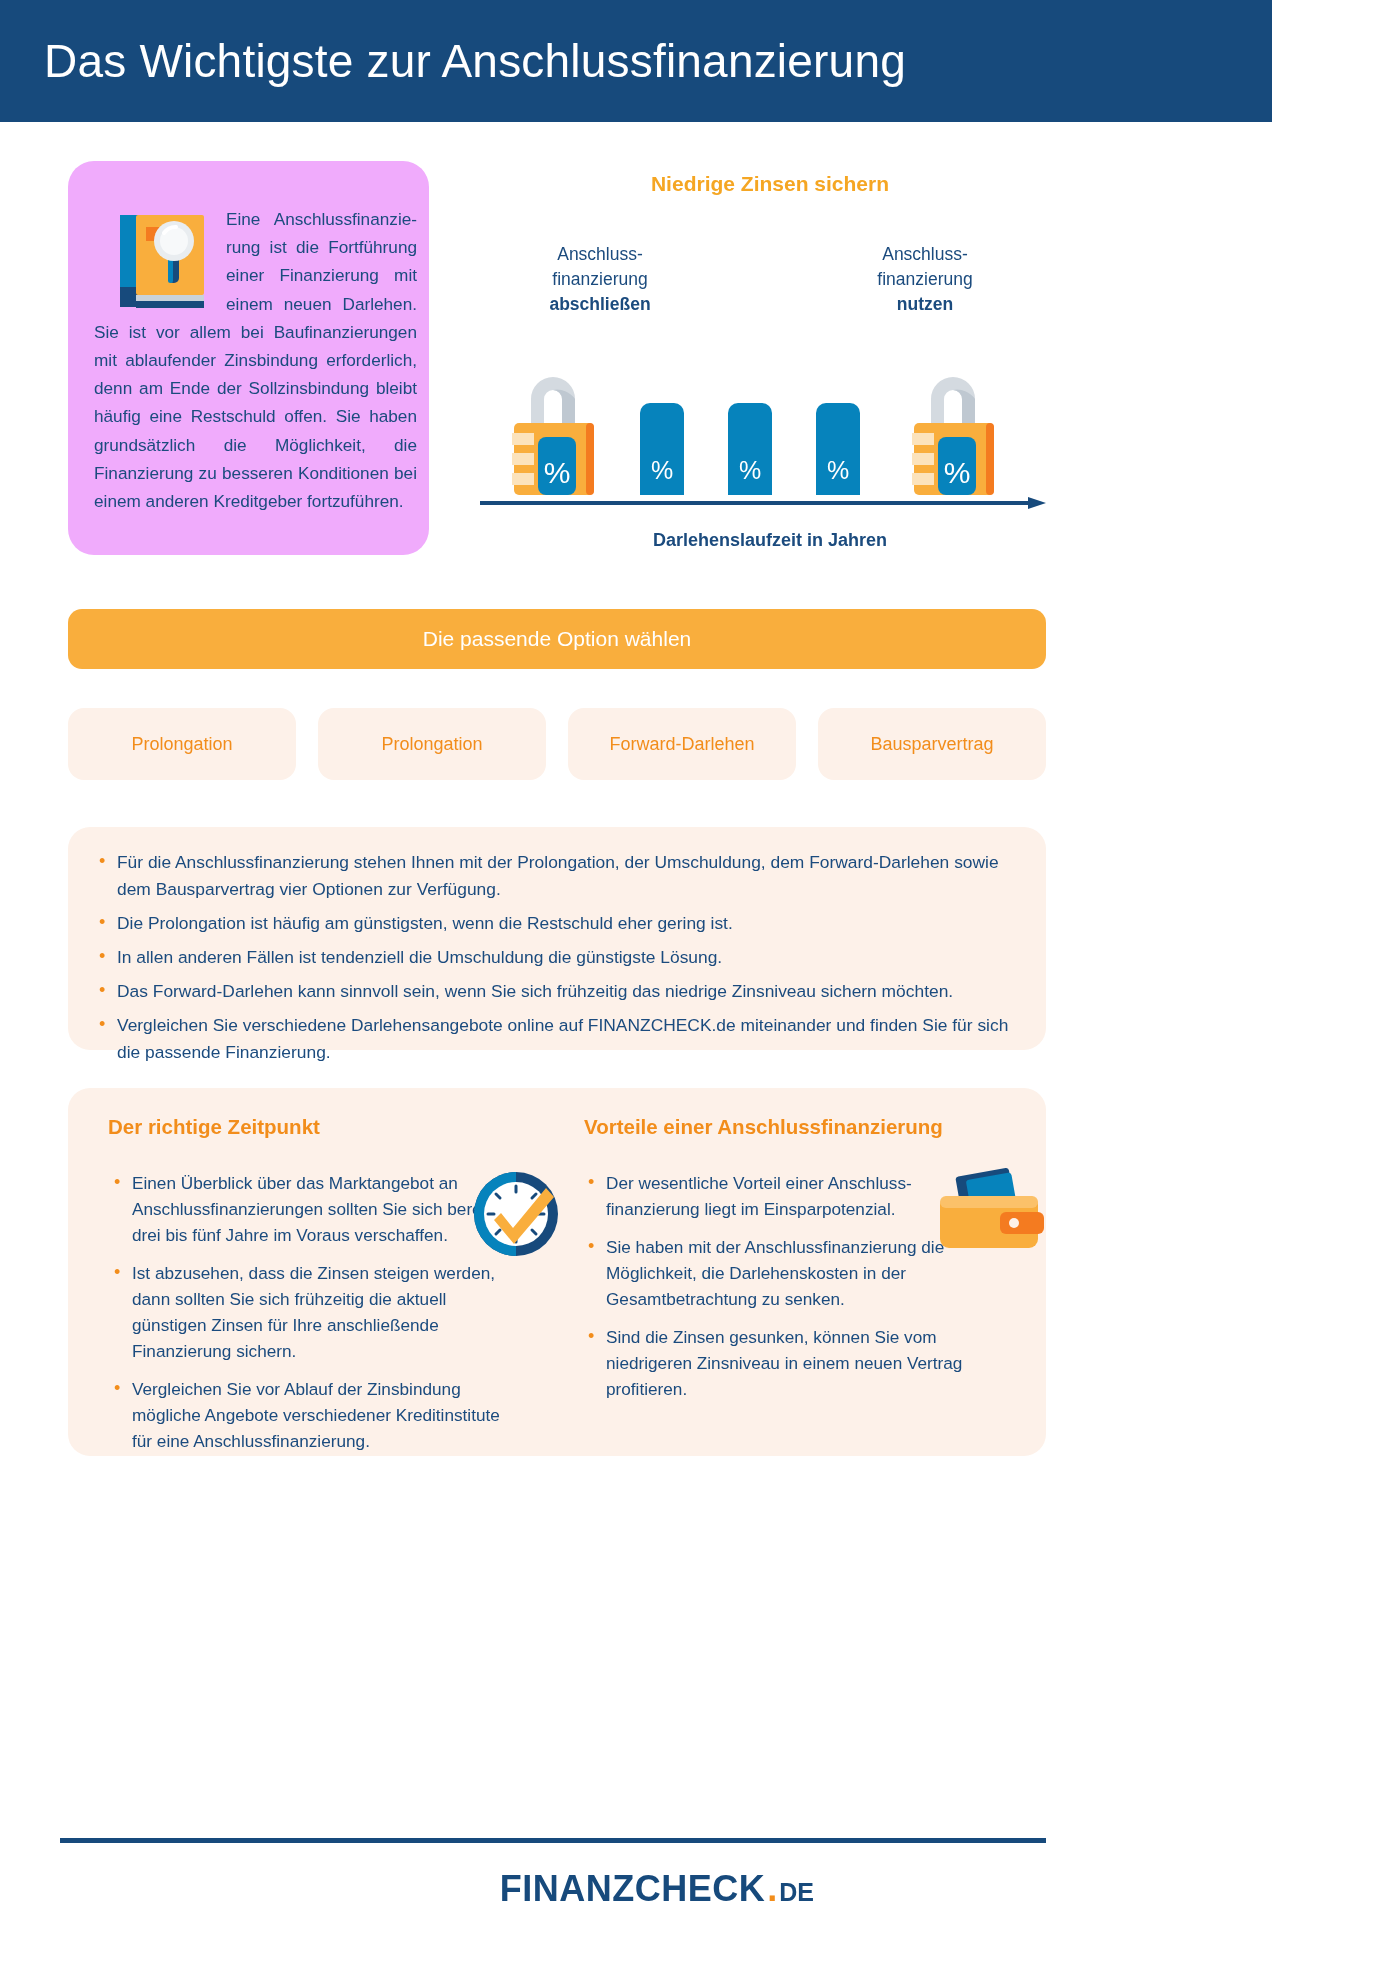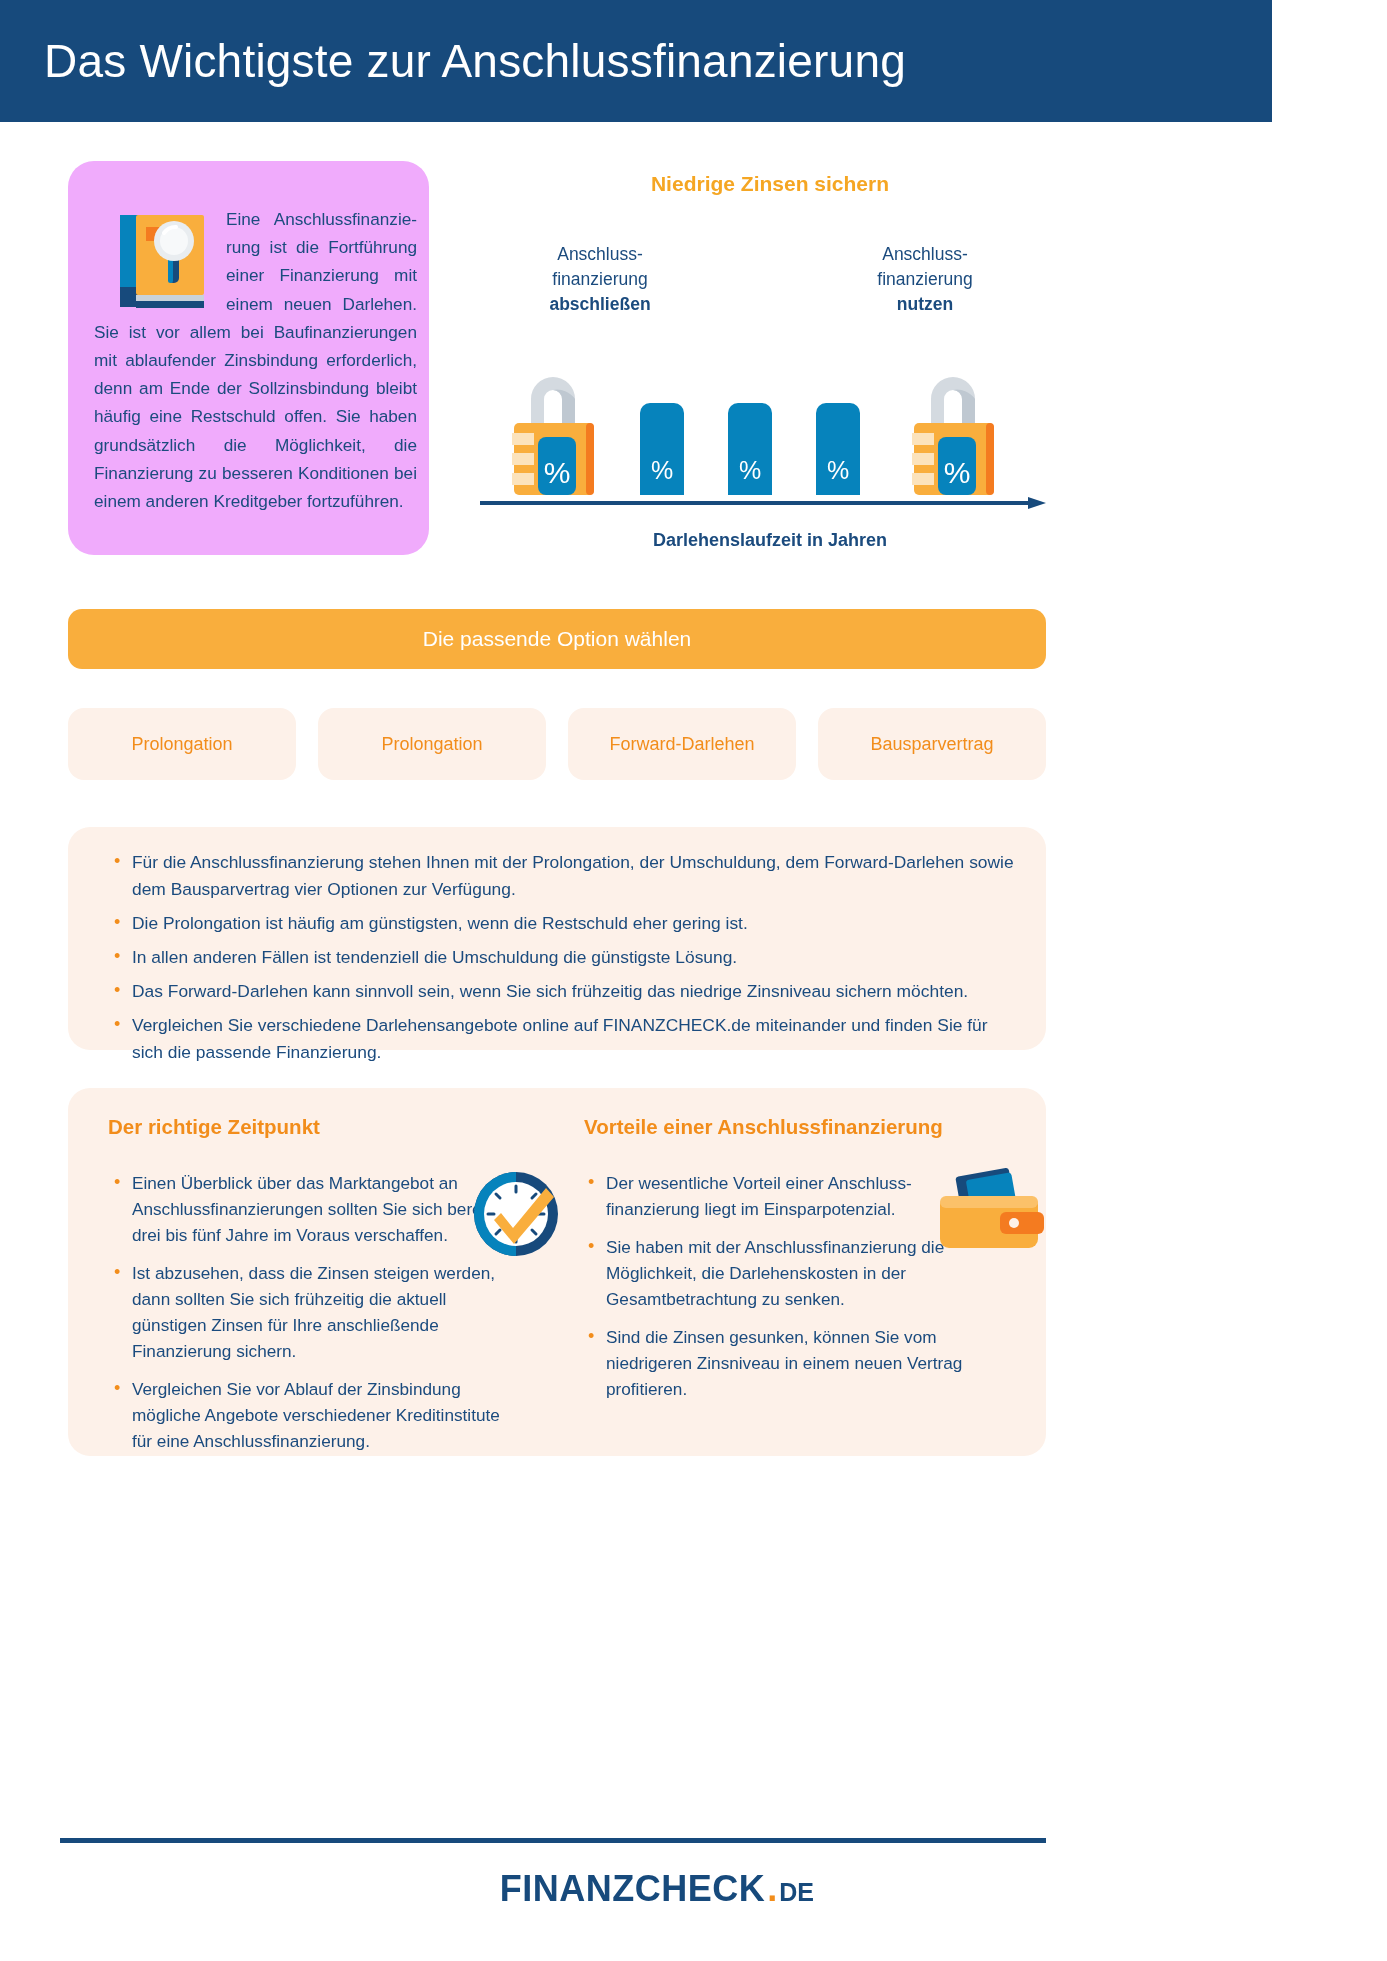--- a/index.html
+++ b/index.html
@@ -106,21 +106,21 @@
     display: flex; align-items: center; justify-content: center;
   }
   .chip-text { color: #F28D1B; font-size: 18px; font-weight: normal; }
 
   
   .bullets-card {
     position: absolute; left: 68px; top: 827px;
     width: 978px; height: 223px;
     background: #FDF1E9;
     border-radius: 22px;
-    padding: 22px 30px 0 40px;
+    padding: 22px 30px 0 25px;
   }
   ul.bl { list-style: none; }
   ul.bl li {
     position: relative;
     padding-left: 24px;
     color: #1B4B7E;
     font-size: 17.4px;
     line-height: 27px;
     margin-bottom: 7px;
   }

